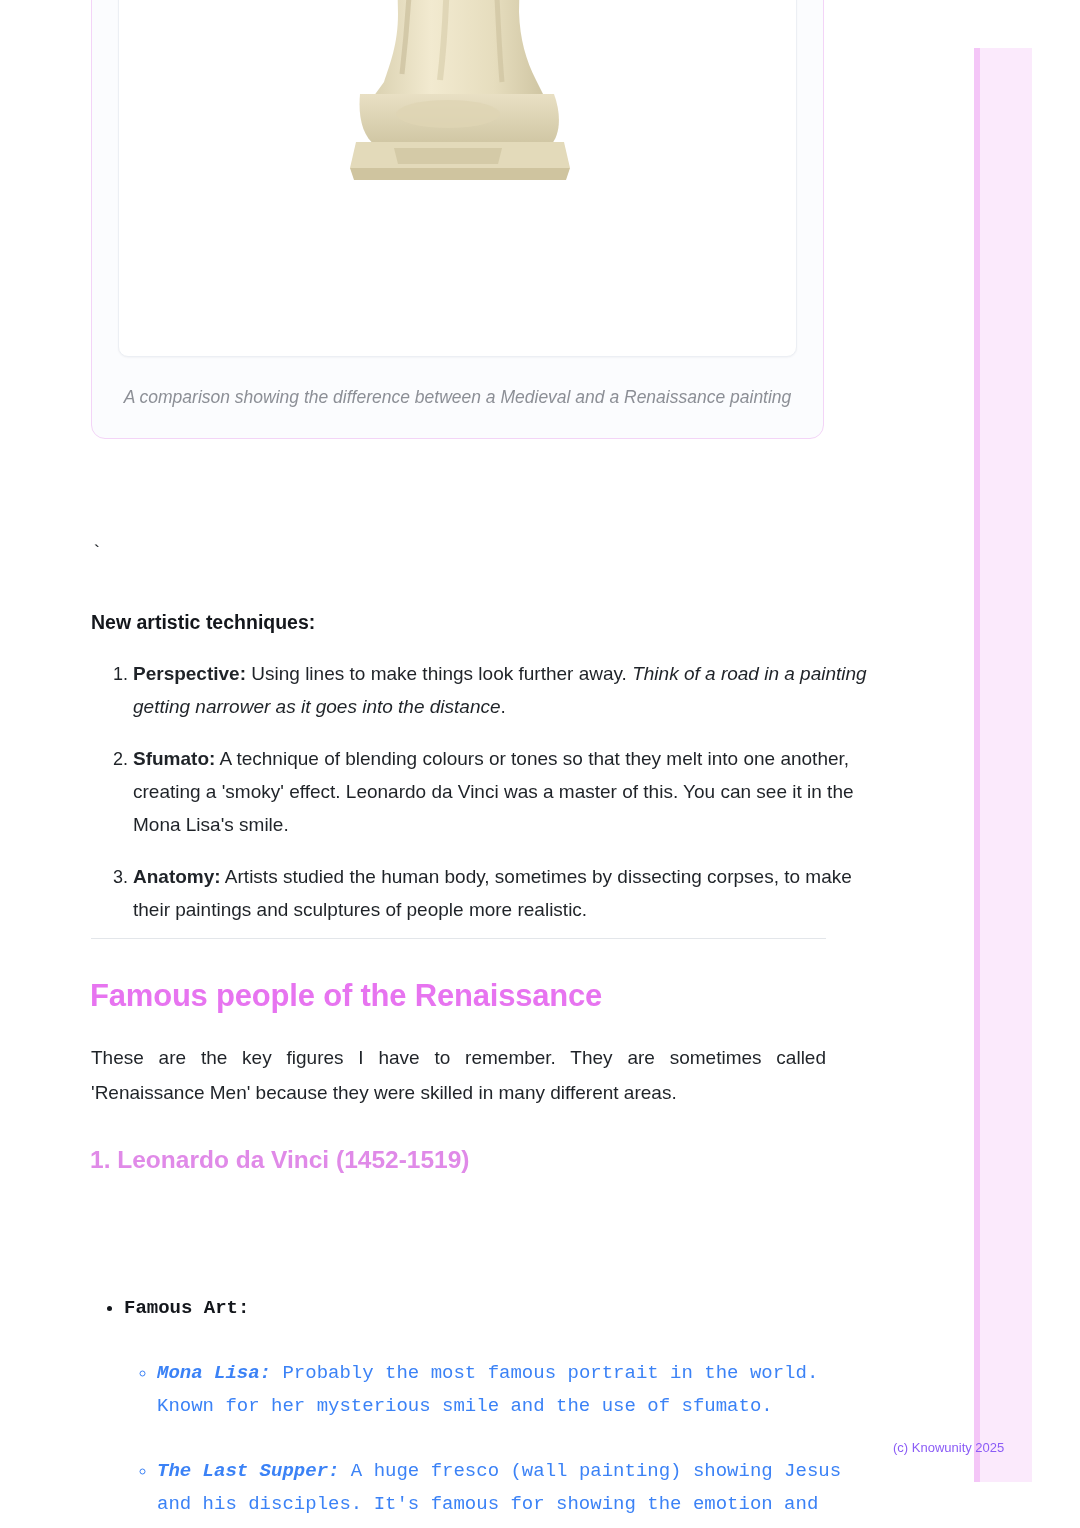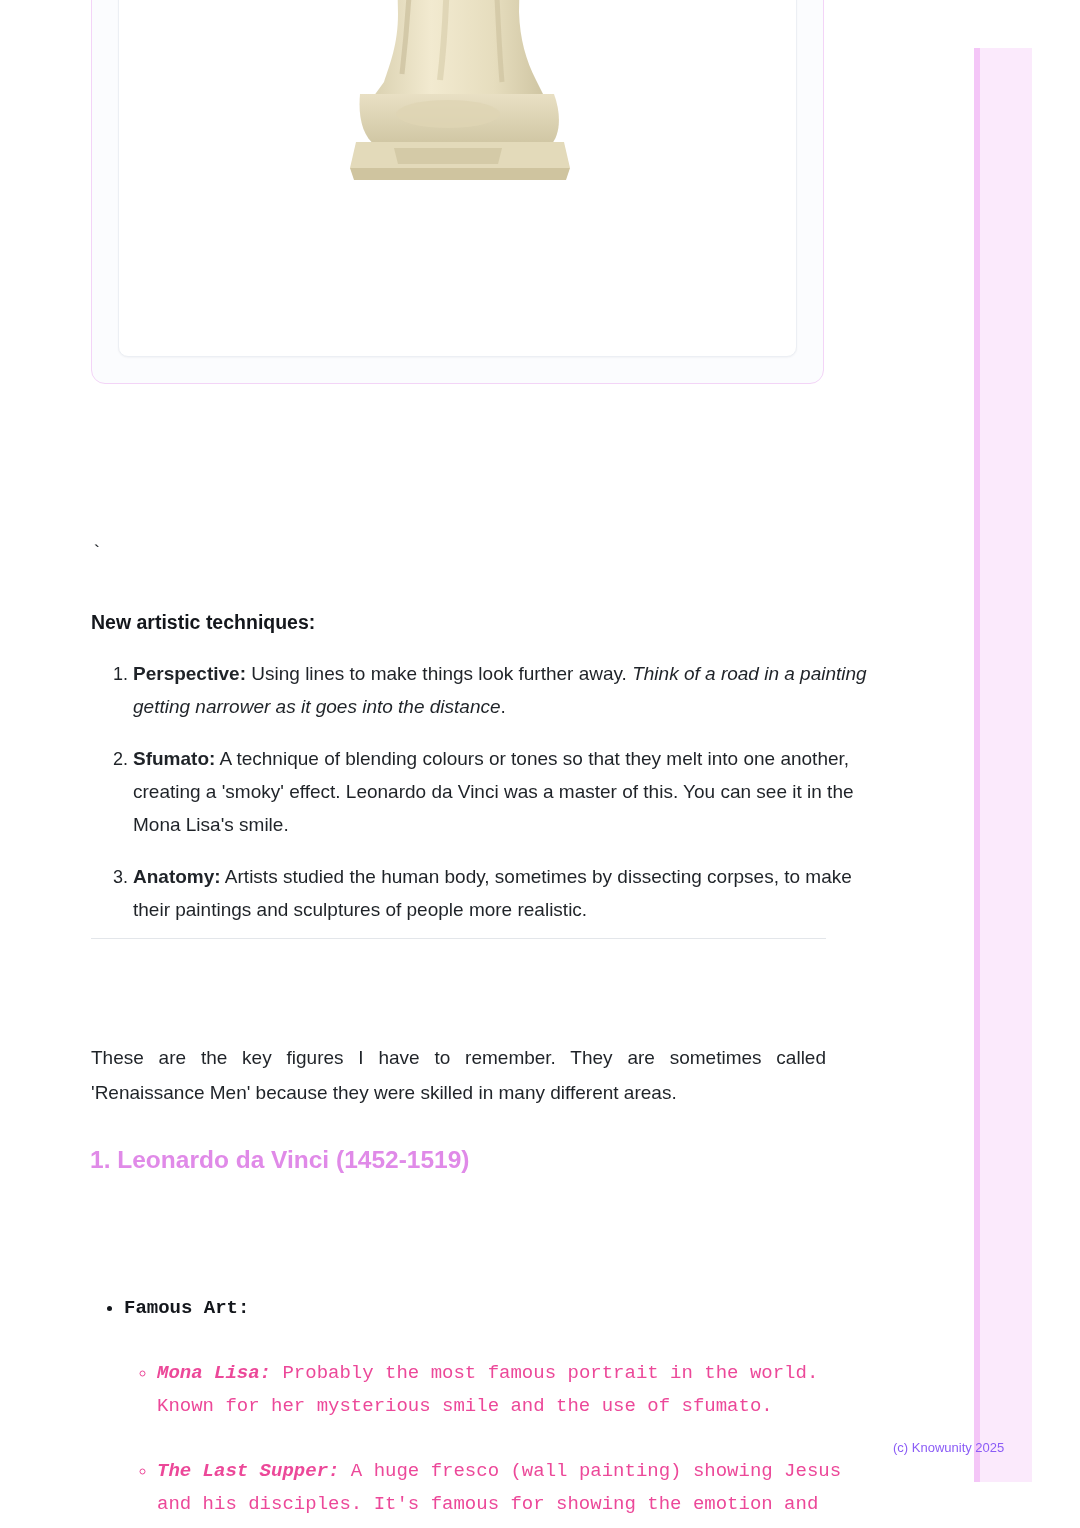--- a/index.html
+++ b/index.html
@@ -193,21 +193,21 @@
   ul.famous ul {
     margin: 4px 0 0 0;
     padding: 0 0 0 33px;
     list-style-type: circle;
     font-weight: normal;
   }
   ul.famous ul > li {
     font-size: 19px;
     line-height: 33px;
     font-weight: normal;
-    color: #ec4899;
+    color: #3b82f6;
     margin-bottom: 11px;
     margin-top: 32px;
   }
   .bi { font-weight: bold; font-style: italic; }
 
   .watermark {
     position: absolute;
     left: 893px;
     top: 1440px;
     font-size: 13px;
@@ -241,40 +241,42 @@
         <path d="M110,40 C118,140 112,240 104,310" stroke="#cbbf9c" stroke-width="5" fill="none" opacity="0.7"></path>
         <path d="M148,20 C152,150 150,250 142,316" stroke="#d6cba8" stroke-width="6" fill="none" opacity="0.6"></path>
         <path d="M190,10 C196,140 198,250 204,318" stroke="#cbbf9c" stroke-width="5" fill="none" opacity="0.6"></path>
         <path d="M62,330 C60,352 64,372 78,382 L252,382 C262,372 264,352 256,330 Z" fill="url(#baseg)"></path>
         <ellipse cx="150" cy="350" rx="52" ry="14" fill="#ded4b4" opacity="0.8"></ellipse>
         <path d="M58,378 L266,378 L272,404 L52,404 Z" fill="#e3daba"></path>
         <path d="M52,404 L272,404 L268,416 L56,416 Z" fill="#cfc49f"></path>
         <path d="M96,384 L204,384 L200,400 L100,400 Z" fill="#c9bd97" opacity="0.55"></path>
       </svg>
     </div>
+    <div class="caption">A comparison showing the difference between a Medieval and a Renaissance painting</div>
   </div>
 
   <div class="backtick">`</div>
 
   <div class="sub-bold">New artistic techniques:</div>
 
   <ol class="techniques">
     <li>
       <span class="b">Perspective:</span><span> Using lines to make things look further away. </span><span class="i">Think of a road in a painting getting narrower as it goes into the distance</span><span>.</span>
     </li>
     <li>
       <span class="b">Sfumato:</span><span> A technique of blending colours or tones so that they melt into one another, creating a 'smoky' effect. Leonardo da Vinci was a master of this. You can see it in the Mona Lisa's smile.</span>
     </li>
     <li>
       <span class="b">Anatomy:</span><span> Artists studied the human body, sometimes by dissecting corpses, to make their paintings and sculptures of people more realistic.</span>
     </li>
   </ol>
 
   <hr class="rule">
 
+  <div class="h2">Famous people of the Renaissance</div>
 
   <div class="para1">These are the key figures I have to remember. They are sometimes called 'Renaissance Men' because they were skilled in many different areas.</div>
 
   <div class="h3">1. Leonardo da Vinci (1452-1519)</div>
 
 
   <ul class="famous">
     <li>
       <span>Famous Art:</span>
       <ul>

